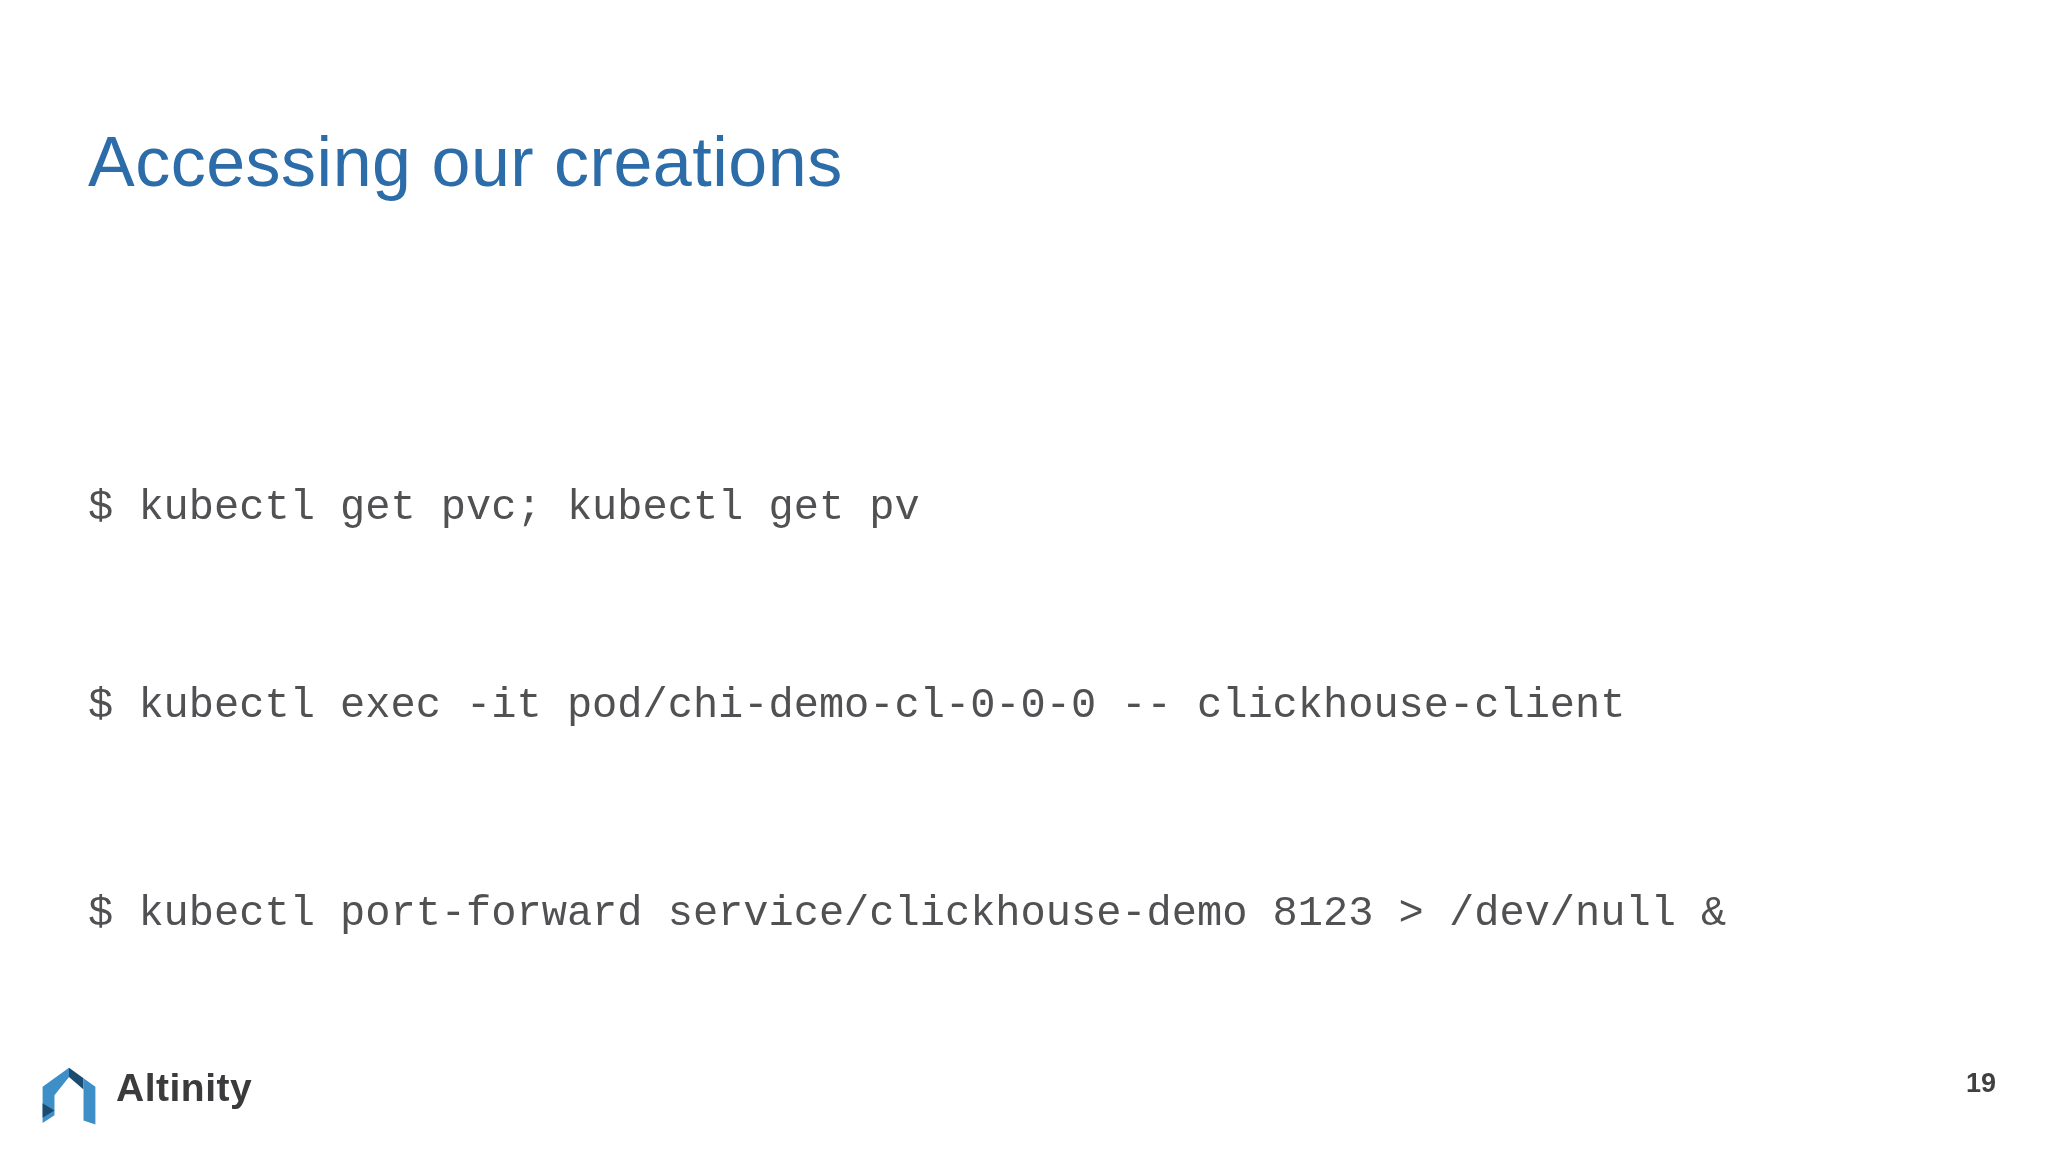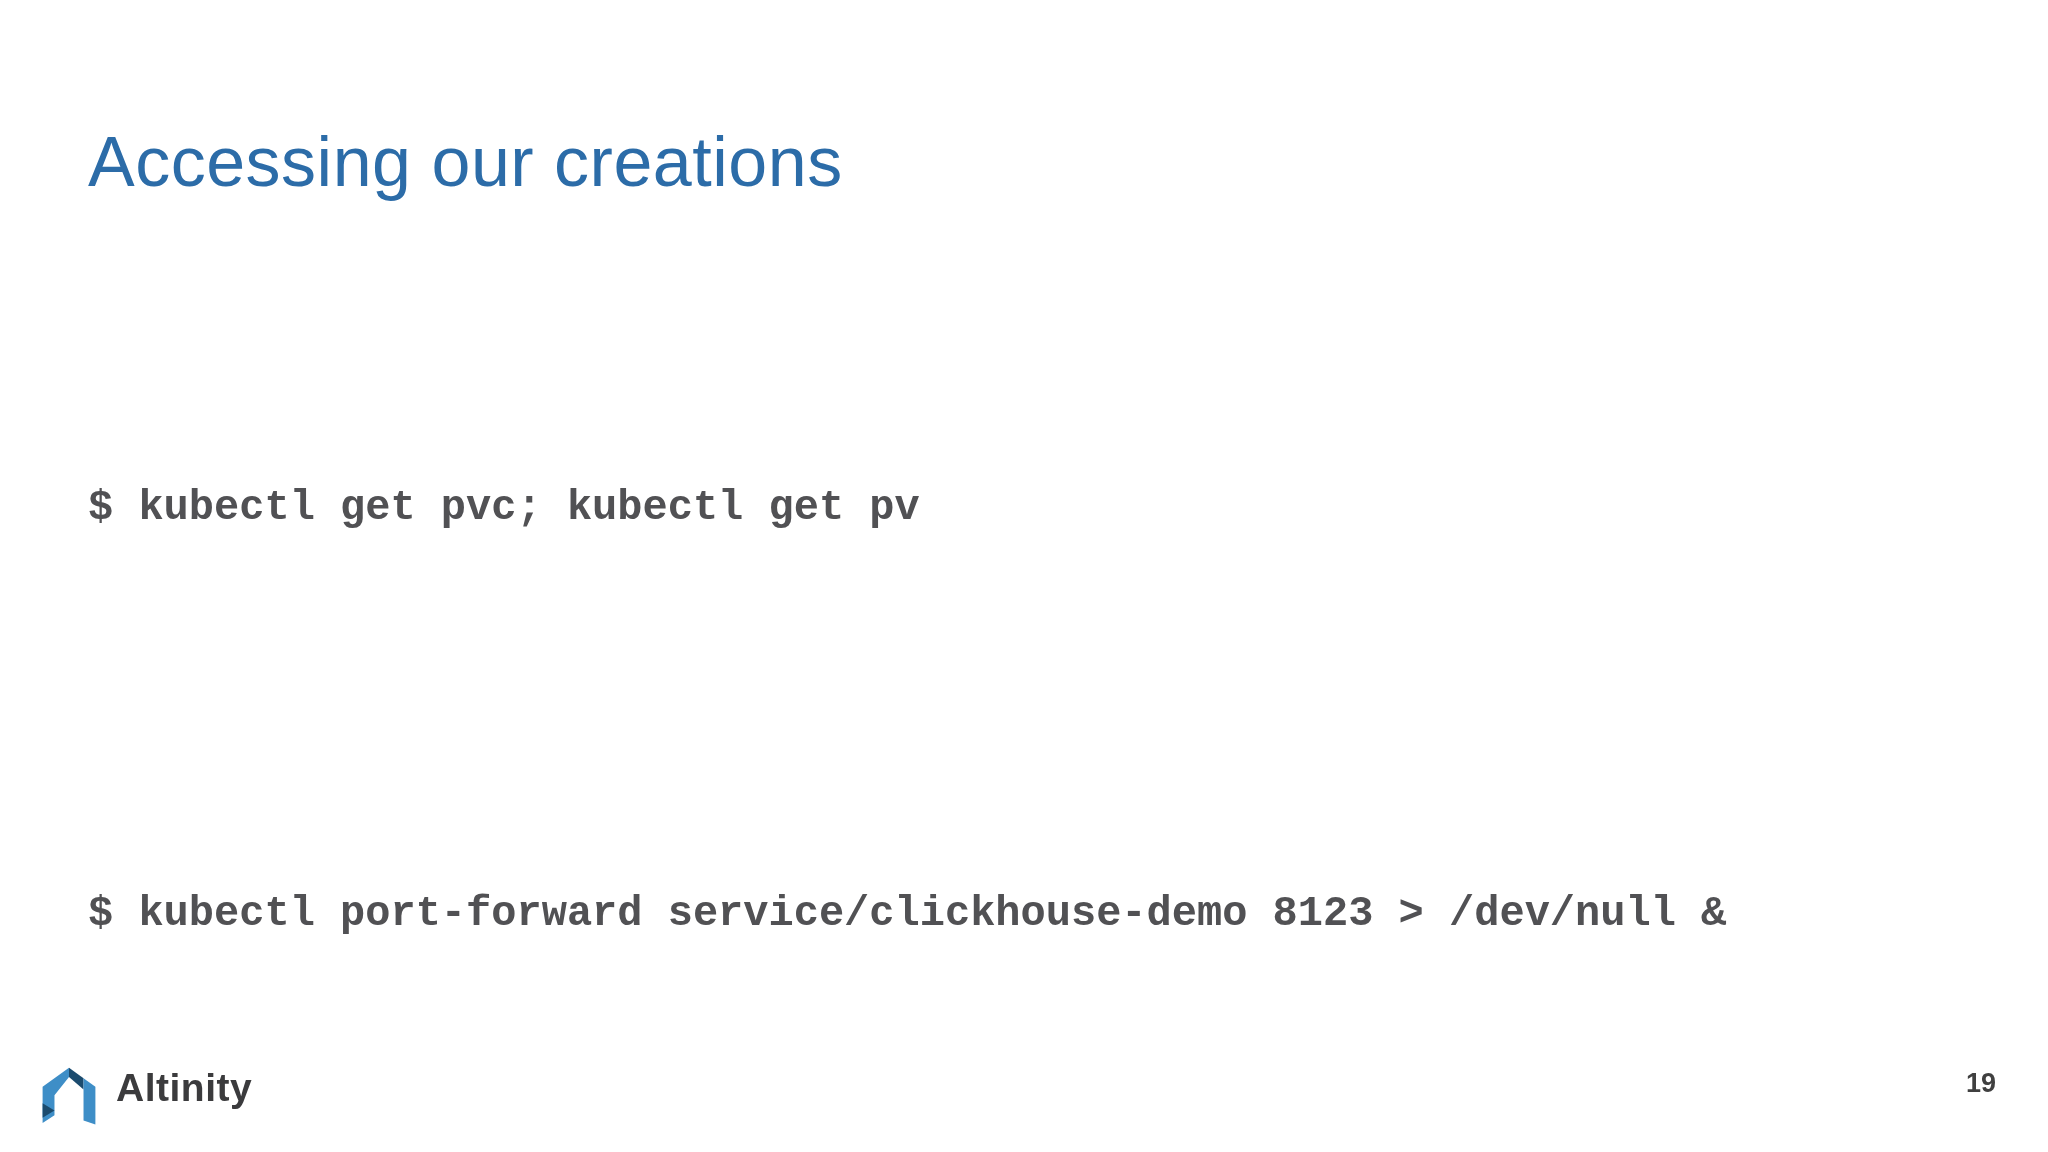--- a/index.html
+++ b/index.html
@@ -35,21 +35,21 @@
     white-space: nowrap;
   }
   .heading-1 { top: 272px; }
   .heading-2 { top: 470px; }
   .heading-3 { top: 676px; }
 
   .code {
     position: absolute;
     left: 88px;
     font-family: "Liberation Mono", monospace;
-    font-weight: 700;
+    font-weight: 400;
     font-size: 42px;
     line-height: 52px;
     color: #515154;
     white-space: pre;
   }
   .code-1 { top: 378px; }
   .code-2 { top: 576px; }
   .code-3 { top: 784px; }
 
   .footer-brand {
@@ -81,20 +81,23 @@
 <body>
 
 <div class="slide">
 
   <h1 class="title">Accessing our creations</h1>
 
   <div class="code code-1">
     <div>$ kubectl get pvc; kubectl get pv</div>
   </div>
 
+  <div class="code code-2">
+    <div>$ kubectl exec -it pod/chi-demo-cl-0-0-0 -- clickhouse-client</div>
+  </div>
 
   <div class="code code-3">
     <div>$ kubectl port-forward service/clickhouse-demo 8123 &gt; /dev/null &amp;</div>
     
   </div>
 
   <div class="footer-brand">
     <svg class="logo-mark" viewBox="0 0 100 96" xmlns="http://www.w3.org/2000/svg" aria-hidden="true">
 
       <polygon fill="#3e8ec7" points="50,2 10,31 10,86 28,74 28,44 50,16"></polygon>

